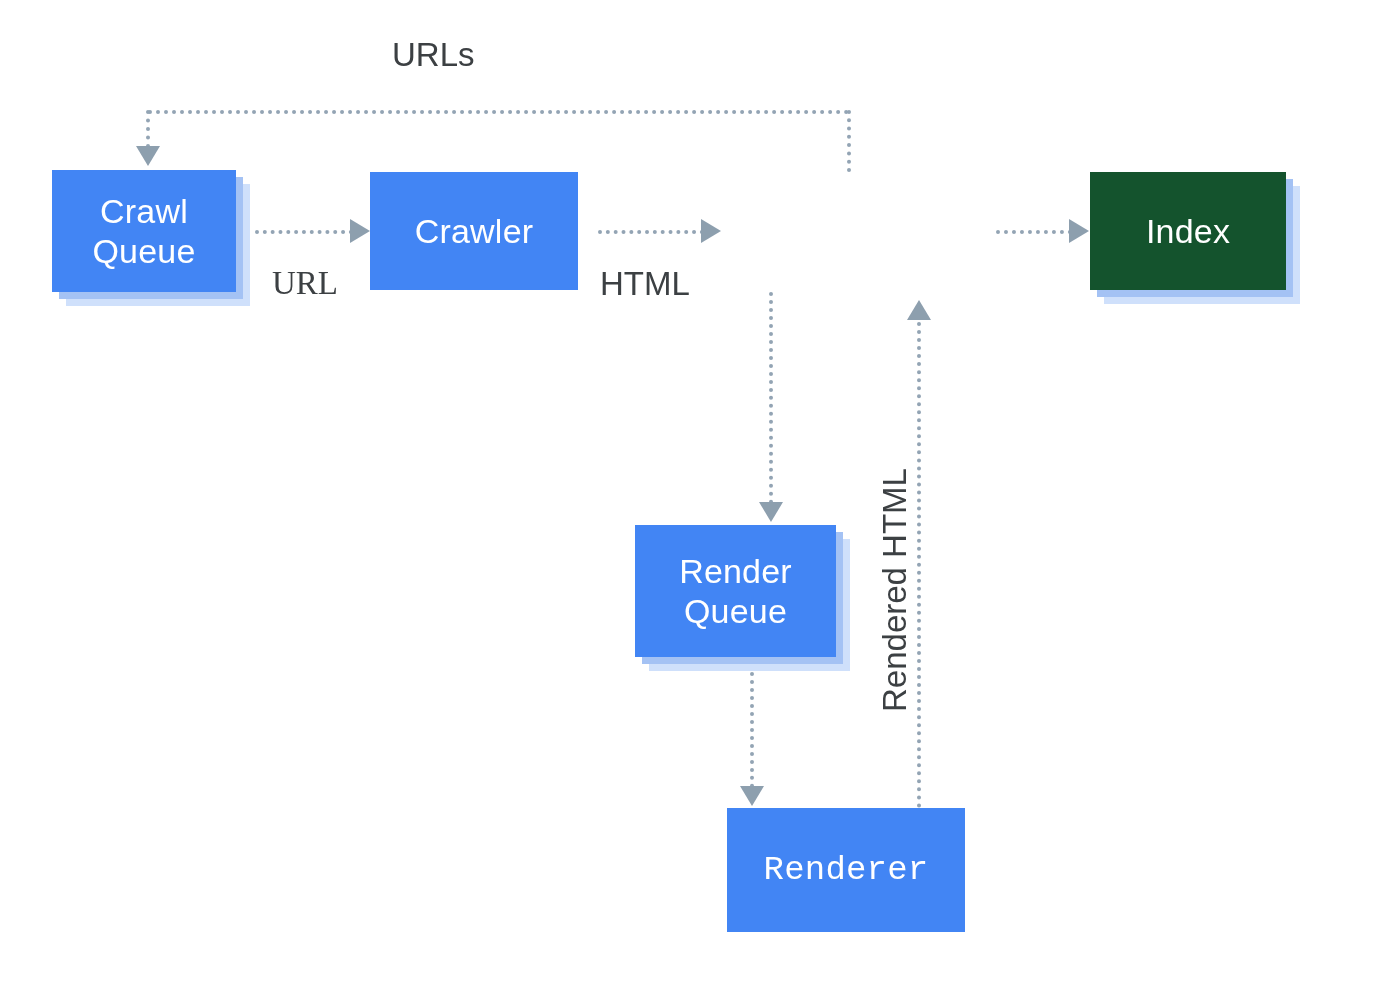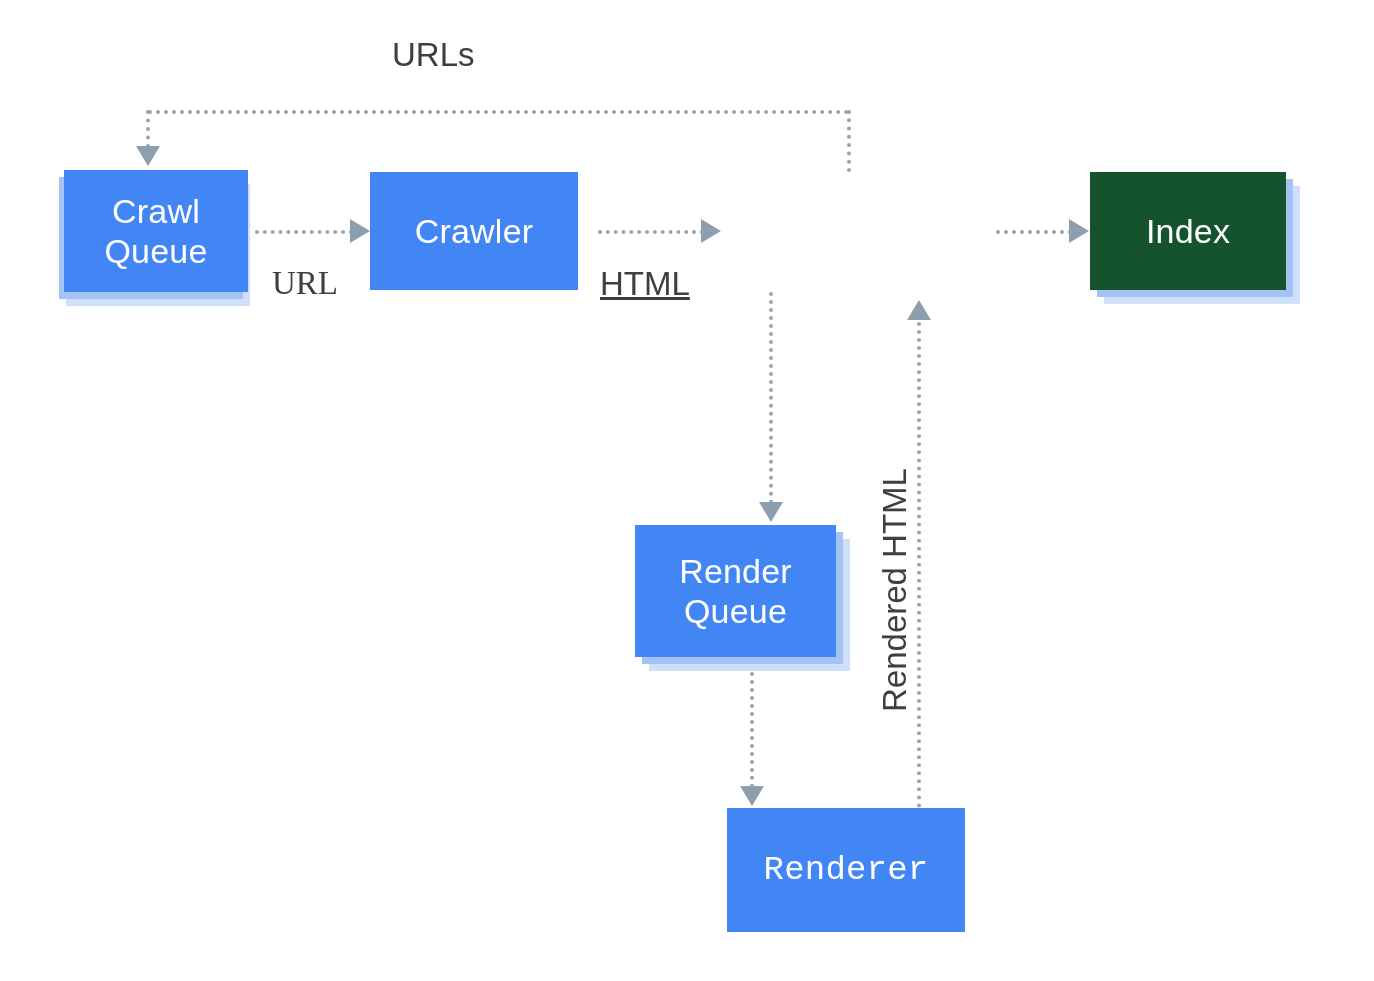--- a/index.html
+++ b/index.html
@@ -81,38 +81,38 @@
   <div class="vline" style="left:146px; top:110px; height:38px;"></div>
   <div class="arrow down" style="left:136px; top:146px;"></div>
   <div class="edge-label" style="left:392px; top:36px;">URLs</div>
 
   <div class="hline" style="left:255px; top:230px; width:98px;"></div>
   <div class="arrow right" style="left:350px; top:219px;"></div>
   <div class="edge-label" style="left:272px; top:265px;font-family:Liberation Serif, serif;">URL</div>
 
   <div class="hline" style="left:598px; top:230px; width:106px;"></div>
   <div class="arrow right" style="left:701px; top:219px;"></div>
-  <div class="edge-label" style="left:600px; top:265px;text-decoration:underline;">HTML</div>
+  <div class="edge-label" style="left:600px; top:265px;">HTML</div>
 
   <div class="hline" style="left:996px; top:230px; width:76px;"></div>
   <div class="arrow right" style="left:1069px; top:219px;"></div>
 
   <div class="vline" style="left:769px; top:292px; height:212px;"></div>
   <div class="arrow down" style="left:759px; top:502px;"></div>
 
   <div class="vline" style="left:750px; top:672px; height:116px;"></div>
   <div class="arrow down" style="left:740px; top:786px;"></div>
 
   <div class="vline" style="left:917px; top:322px; height:486px;"></div>
   <div class="arrow up" style="left:907px; top:300px;"></div>
   <div class="edge-label vertical" style="left:876px; top:712px;">Rendered HTML</div>
 
   <div class="stack-back" style="left:66px; top:184px; width:184px; height:122px; background:#cfe0fb;"></div>
   <div class="stack-mid" style="left:59px; top:177px; width:184px; height:122px; background:#a4c2f4;"></div>
-  <div class="node" style="left:52px; top:170px; width:184px; height:122px; background:#4285F4;margin-left:12px;">
+  <div class="node" style="left:52px; top:170px; width:184px; height:122px; background:#4285F4;">
     <span class="node-label">Crawl
 Queue</span>
   </div>
 
   <div class="node" style="left:370px; top:172px; width:208px; height:118px; background:#4285F4;text-align:right;">
     <span class="node-label">Crawler</span>
   </div>
 
 
   <div class="stack-back" style="left:1104px; top:186px; width:196px; height:118px; background:#cfe0fb;"></div>

